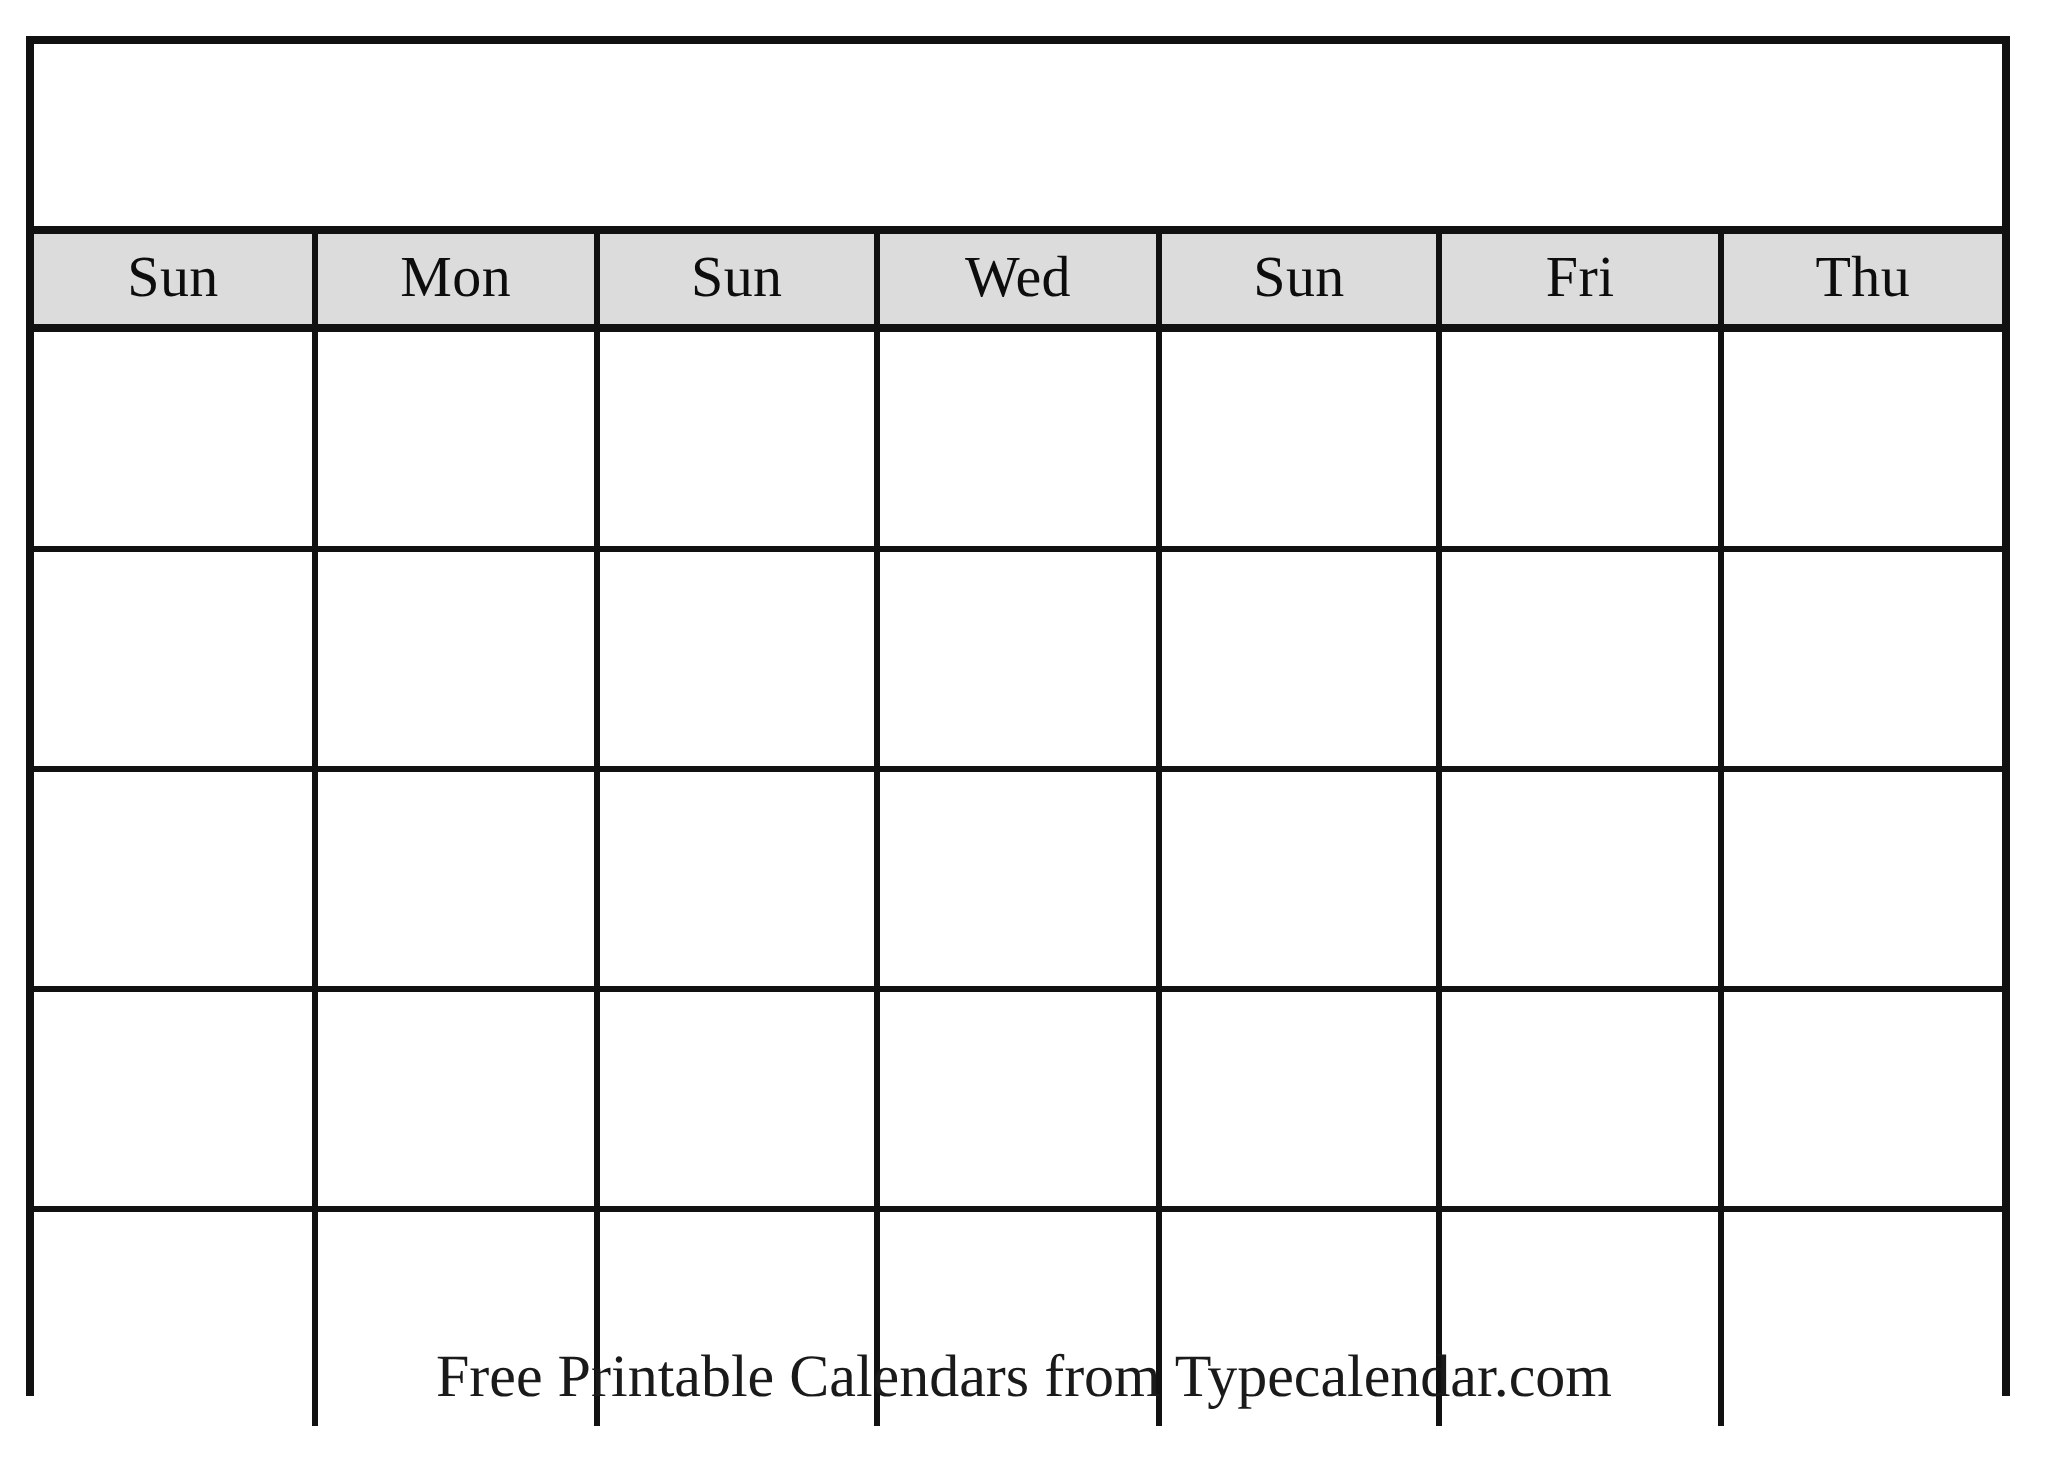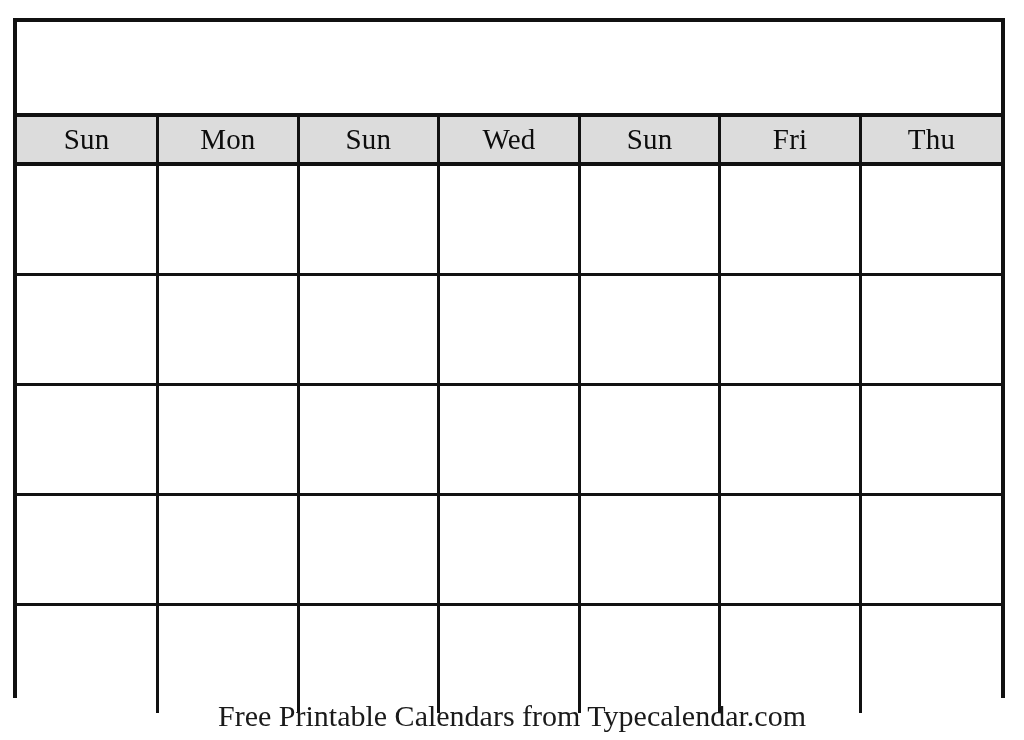--- a/index.html
+++ b/index.html
@@ -100,25 +100,25 @@
     font-size: 22px;
     color: #111111;
     line-height: 1.1;
     min-height: 1px;
   }
 
   
   .footer {
     position: absolute;
     left: 0;
-    top: 700px;
+    top: 664px;
     width: 1024px;
     height: 40px;
     display: flex;
-    align-items: flex-start;
+    align-items: flex-end;
     justify-content: center;
   }
   .footer-text {
     font-family: "Liberation Serif", "DejaVu Serif", serif;
     font-size: 30px;
     color: #1a1a1a;
     line-height: 1.05;
     white-space: nowrap;
   }
 </style>

